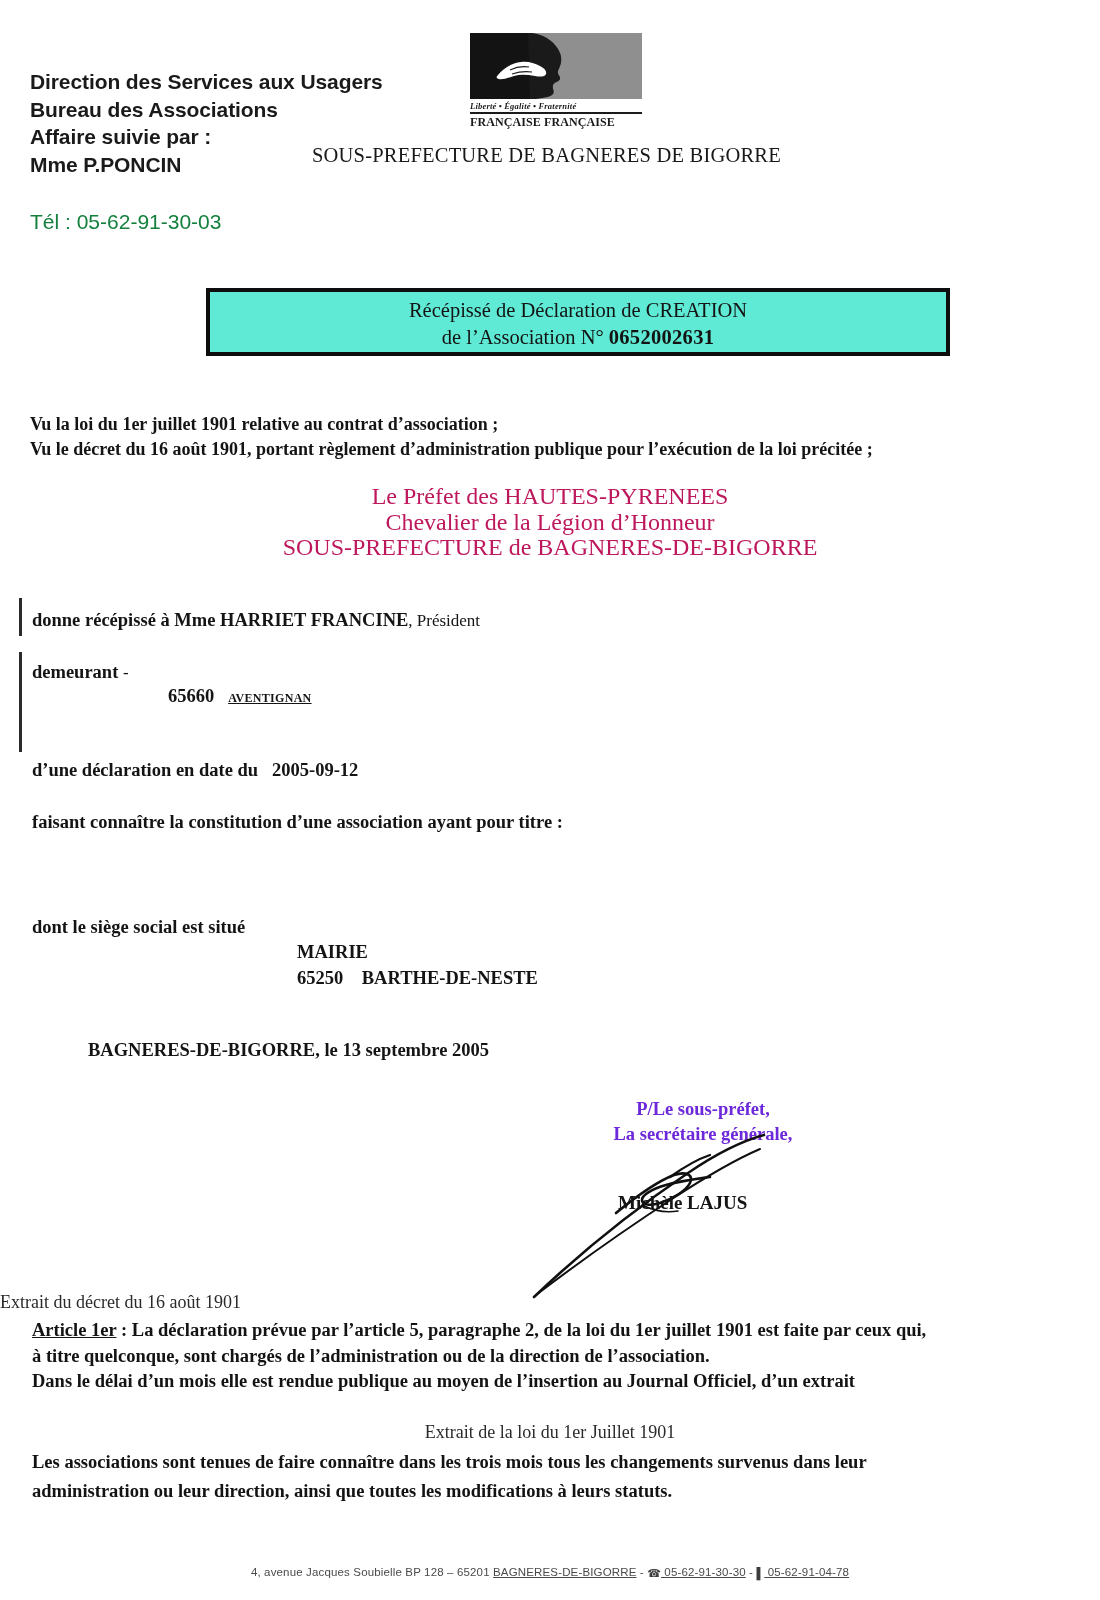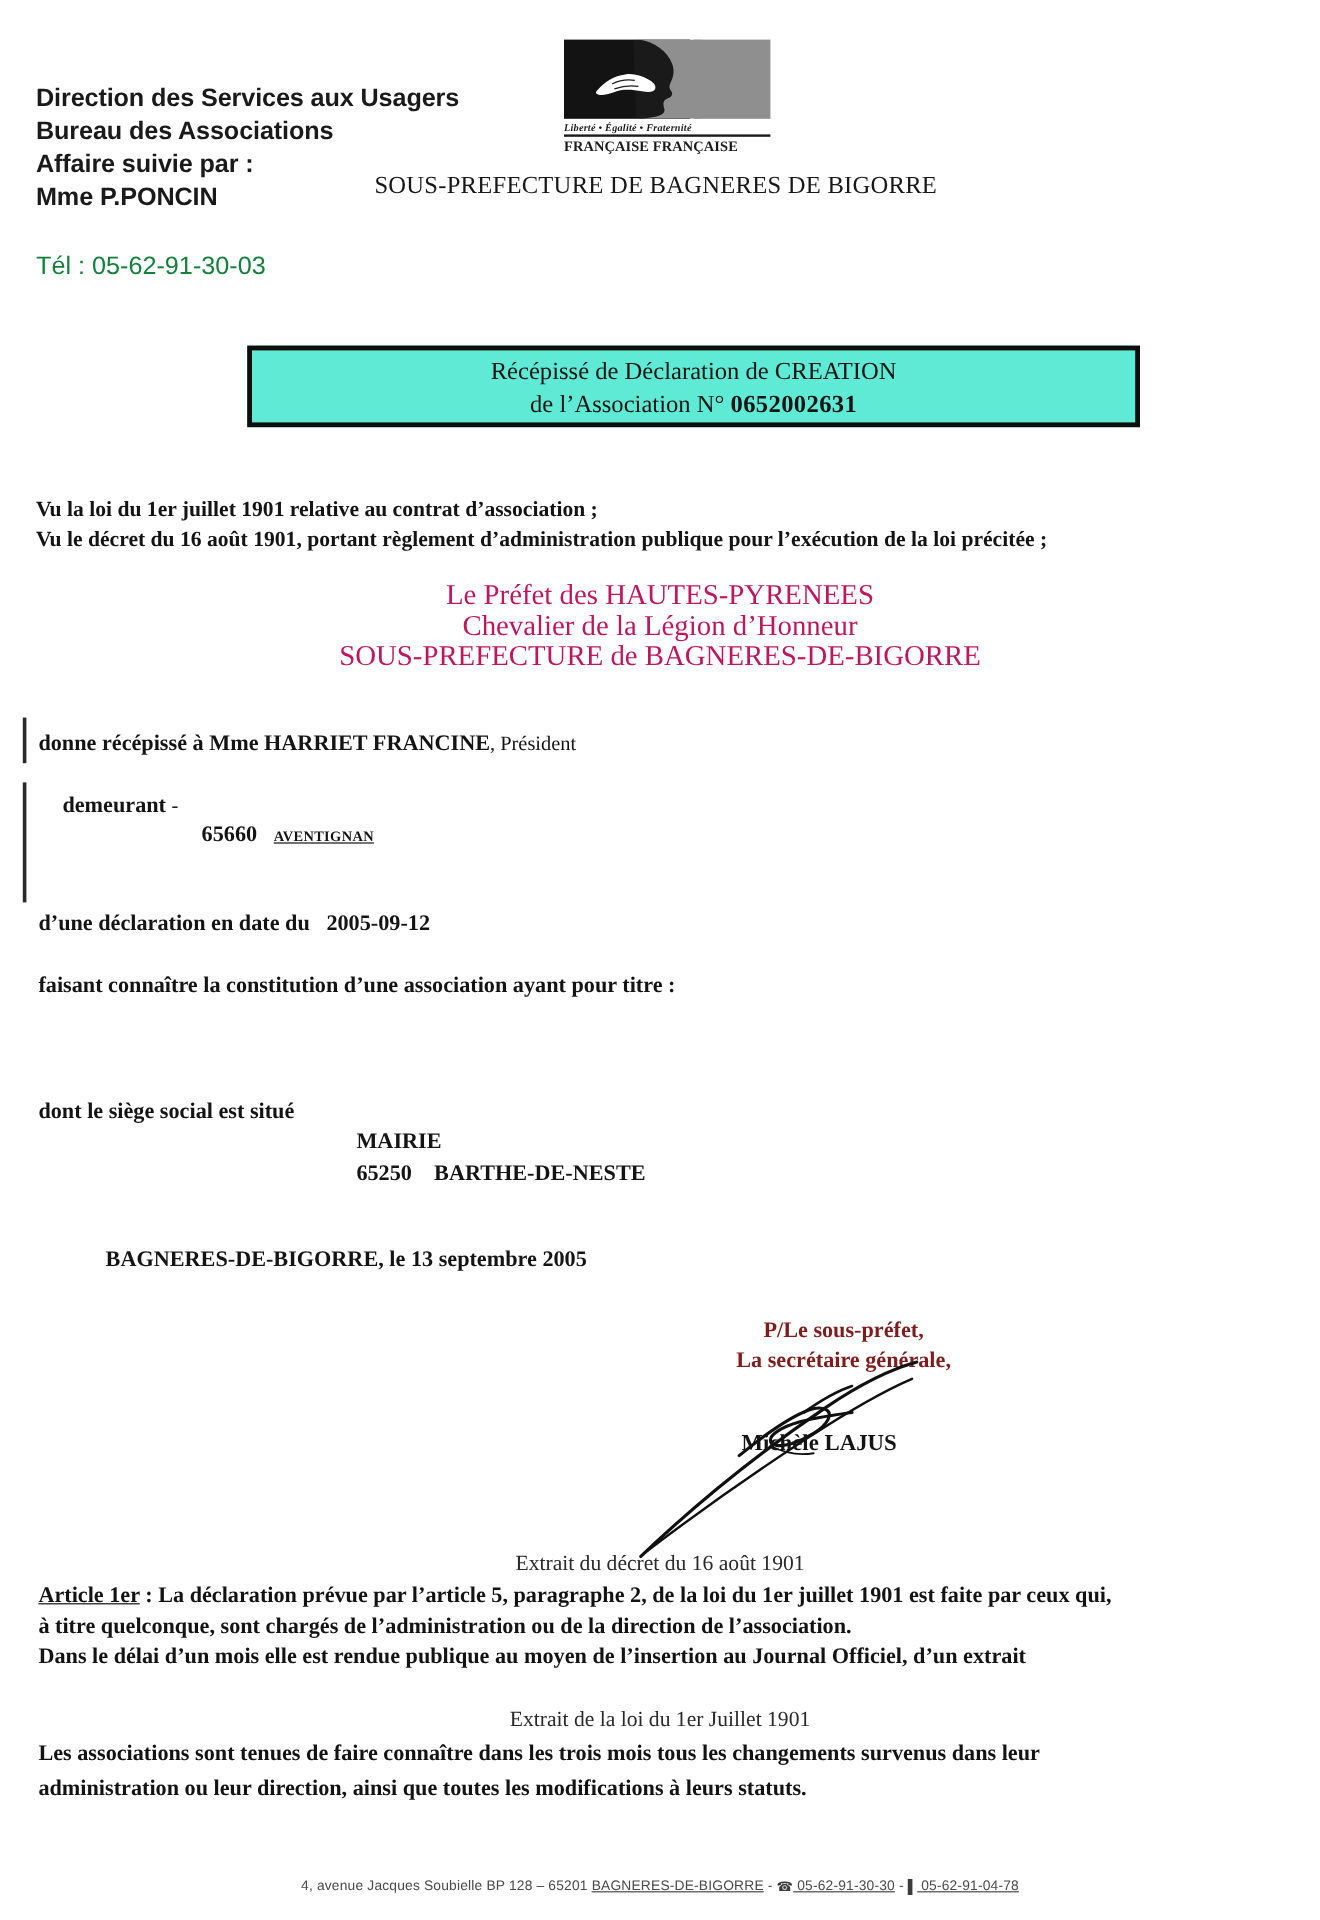--- a/index.html
+++ b/index.html
@@ -171,21 +171,21 @@
   .body-line .light {
     font-weight: normal;
     font-size: 17px;
   }
   .body-line .big {
     font-size: 12px;
     letter-spacing: 0.3px;
     text-decoration: underline;
   }
   #line-recepisse { left: 32px; top: 610px; }
-  #line-demeurant { left: 32px; top: 662px; margin-left: 20px; }
+  #line-demeurant { left: 32px; top: 662px; }
   #line-address   { left: 168px; top: 686px; }
   #line-date      { left: 32px; top: 760px; }
   #line-faisant   { left: 32px; top: 812px; }
   #line-siege     { left: 32px; top: 917px; }
   #line-siege-1   { left: 297px; top: 942px; }
   #line-siege-2   { left: 297px; top: 968px; }
   #line-place     { left: 88px; top: 1040px; }
 
   
   .change-bar {
@@ -210,21 +210,21 @@
 
   
   #sig-block {
     left: 588px;
     top: 1097px;
     width: 230px;
     text-align: center;
     font-weight: bold;
     font-size: 18.5px;
     line-height: 25px;
-    color: #7f1d1d;
+    color: #6d28d9;
     white-space: nowrap;
   }
   #sig-name {
     left: 618px;
     top: 1192px;
     font-weight: bold;
     font-size: 19px;
     color: #141414;
     white-space: nowrap;
     z-index: 3;
@@ -234,21 +234,20 @@
     top: 1125px;
     width: 320px;
     height: 180px;
     z-index: 2;
     pointer-events: none;
   }
 
   
   #extract-1 {
     left: 0; top: 1292px; width: 1100px;
-    text-align: center;
     font-size: 18px;
     color: #2a2a2a;
   }
   #article-block {
     left: 32px; top: 1318px; width: 1040px;
     font-weight: bold;
     font-size: 18.5px;
     line-height: 25.5px;
     color: #131313;
   }

